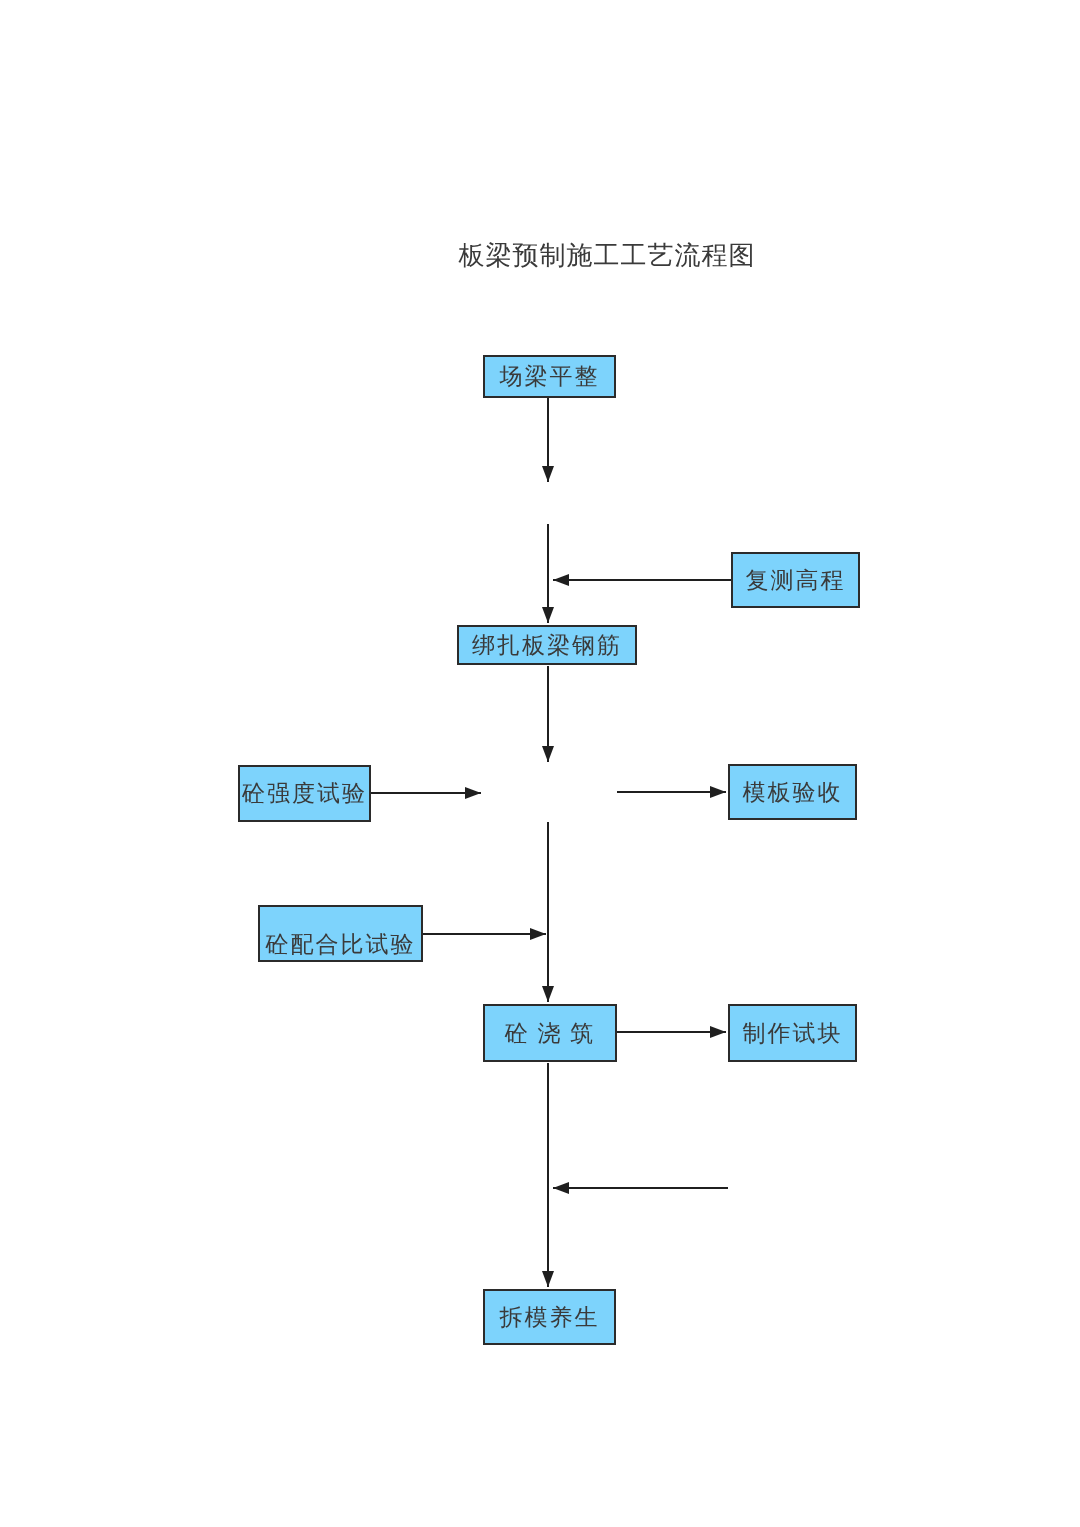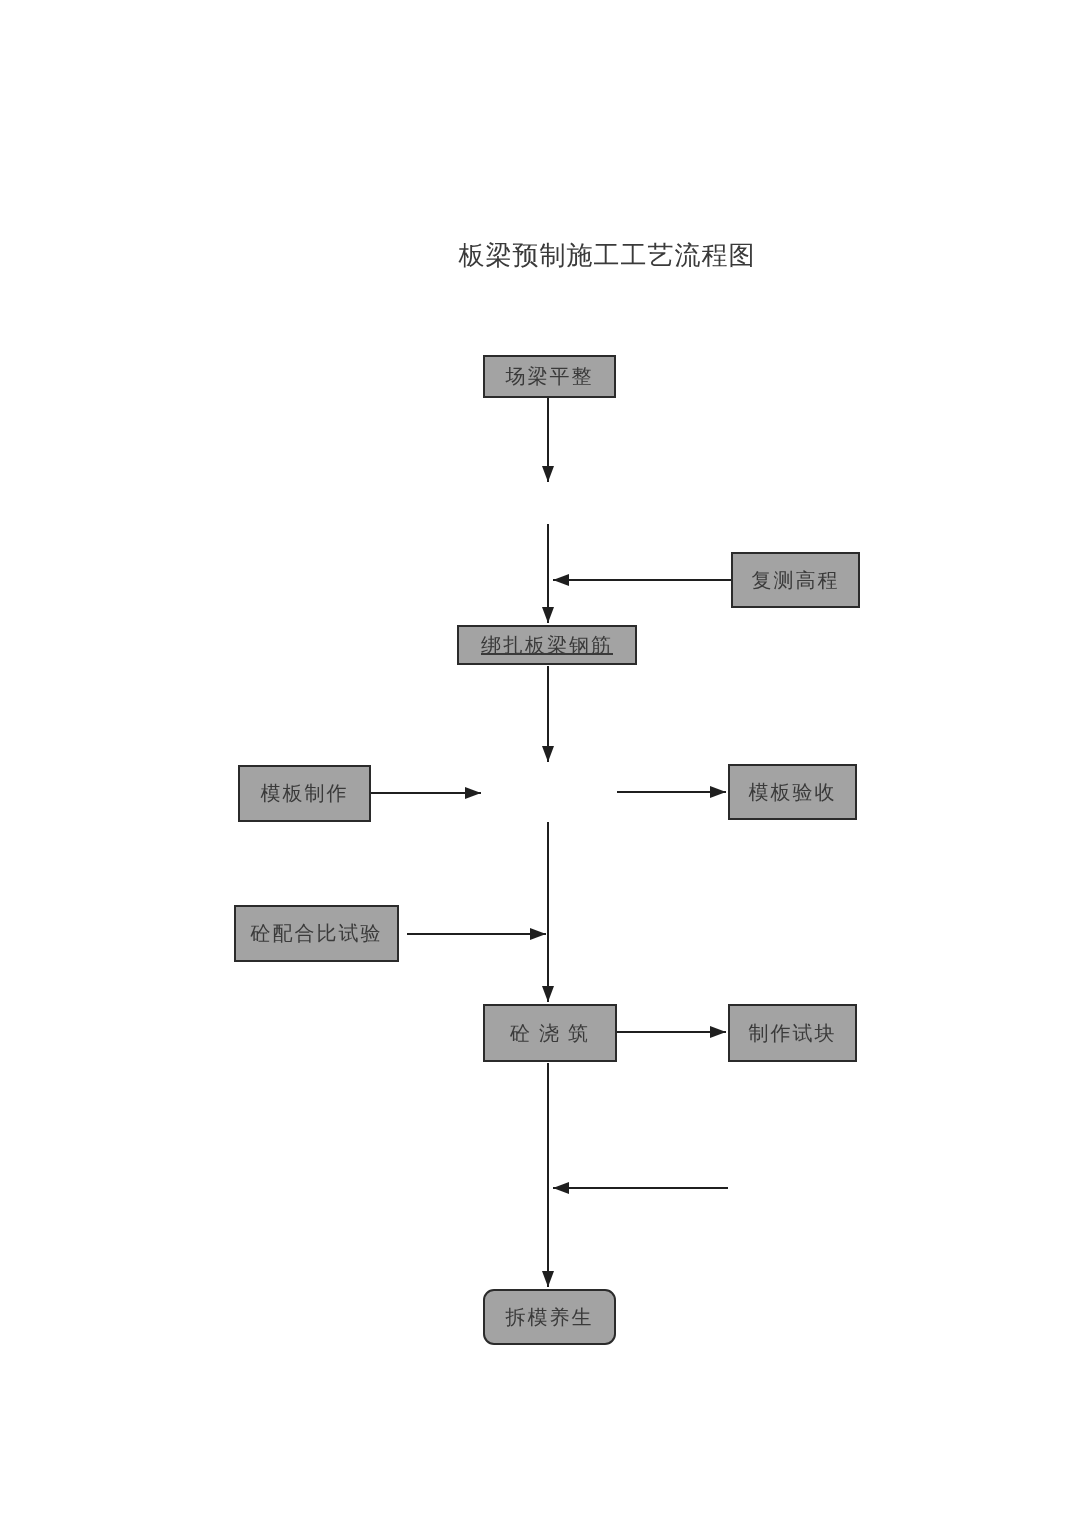--- a/index.html
+++ b/index.html
@@ -39,42 +39,42 @@
     font-size: 26px;
     font-weight: 500;
     letter-spacing: 1px;
     white-space: nowrap;
     color: var(--text, #3a3a3a);
   }
   .node {
     position: absolute;
     box-sizing: border-box;
     border: 2px solid var(--box-border, #2b2b2b);
-    background: #a3a3a3;
+    background: #7dd3fc;
     display: flex;
     align-items: center;
     justify-content: center;
-    font-size: 20px;
+    font-size: 23px;
     letter-spacing: 2px;
     color: var(--text, #3a3a3a);
     white-space: nowrap;
   }
   
   #n-site       { left: 483px; top: 355px;  width: 133px; height: 43px; }
   #n-bottomform { left: 457px; top: 484px;  width: 180px; height: 39px; }
   #n-recheck    { left: 731px; top: 552px;  width: 129px; height: 56px; }
-  #n-rebar      { left: 457px; top: 625px;  width: 180px; height: 40px; text-decoration: underline; }
+  #n-rebar      { left: 457px; top: 625px;  width: 180px; height: 40px; }
   #n-making     { left: 238px; top: 765px;  width: 133px; height: 57px; }
   #n-erect      { left: 483px; top: 764px;  width: 134px; height: 57px; }
   #n-accept     { left: 728px; top: 764px;  width: 129px; height: 56px; font-family: Liberation Mono, monospace; }
-  #n-mix        { left: 234px; top: 905px;  width: 165px; height: 57px; }
+  #n-mix        { left: 258px; top: 905px;  width: 165px; height: 57px; align-items: flex-end; }
   #n-pour       { left: 483px; top: 1004px; width: 134px; height: 58px; }
   #n-block      { left: 728px; top: 1004px; width: 129px; height: 58px; }
   #n-strength   { left: 728px; top: 1159px; width: 143px; height: 59px; }
-  #n-removal    { left: 483px; top: 1289px; width: 133px; height: 56px; border-radius: 11px; }
+  #n-removal    { left: 483px; top: 1289px; width: 133px; height: 56px; }
 </style>
 </head>
 <body>
 
 <div class="page">
 
   <svg class="connectors" viewBox="0 0 1080 1527" xmlns="http://www.w3.org/2000/svg">
     <defs>
       <marker id="ah" markerUnits="userSpaceOnUse" markerWidth="18" markerHeight="14" refX="16" refY="6" orient="auto">
         <path class="arrow-head" d="M0,0 L16,6 L0,12 Z"></path>
@@ -102,21 +102,21 @@
 
   <div class="node" id="n-recheck">
     <span>复测高程</span>
   </div>
 
   <div class="node" id="n-rebar">
     <span>绑扎板梁钢筋</span>
   </div>
 
   <div class="node" id="n-making">
-    <span>模板制作</span>
+    <span>砼强度试验</span>
   </div>
 
 
   <div class="node" id="n-accept">
     <span>模板验收</span>
   </div>
 
   <div class="node" id="n-mix">
     <span>砼配合比试验</span>
   </div>

